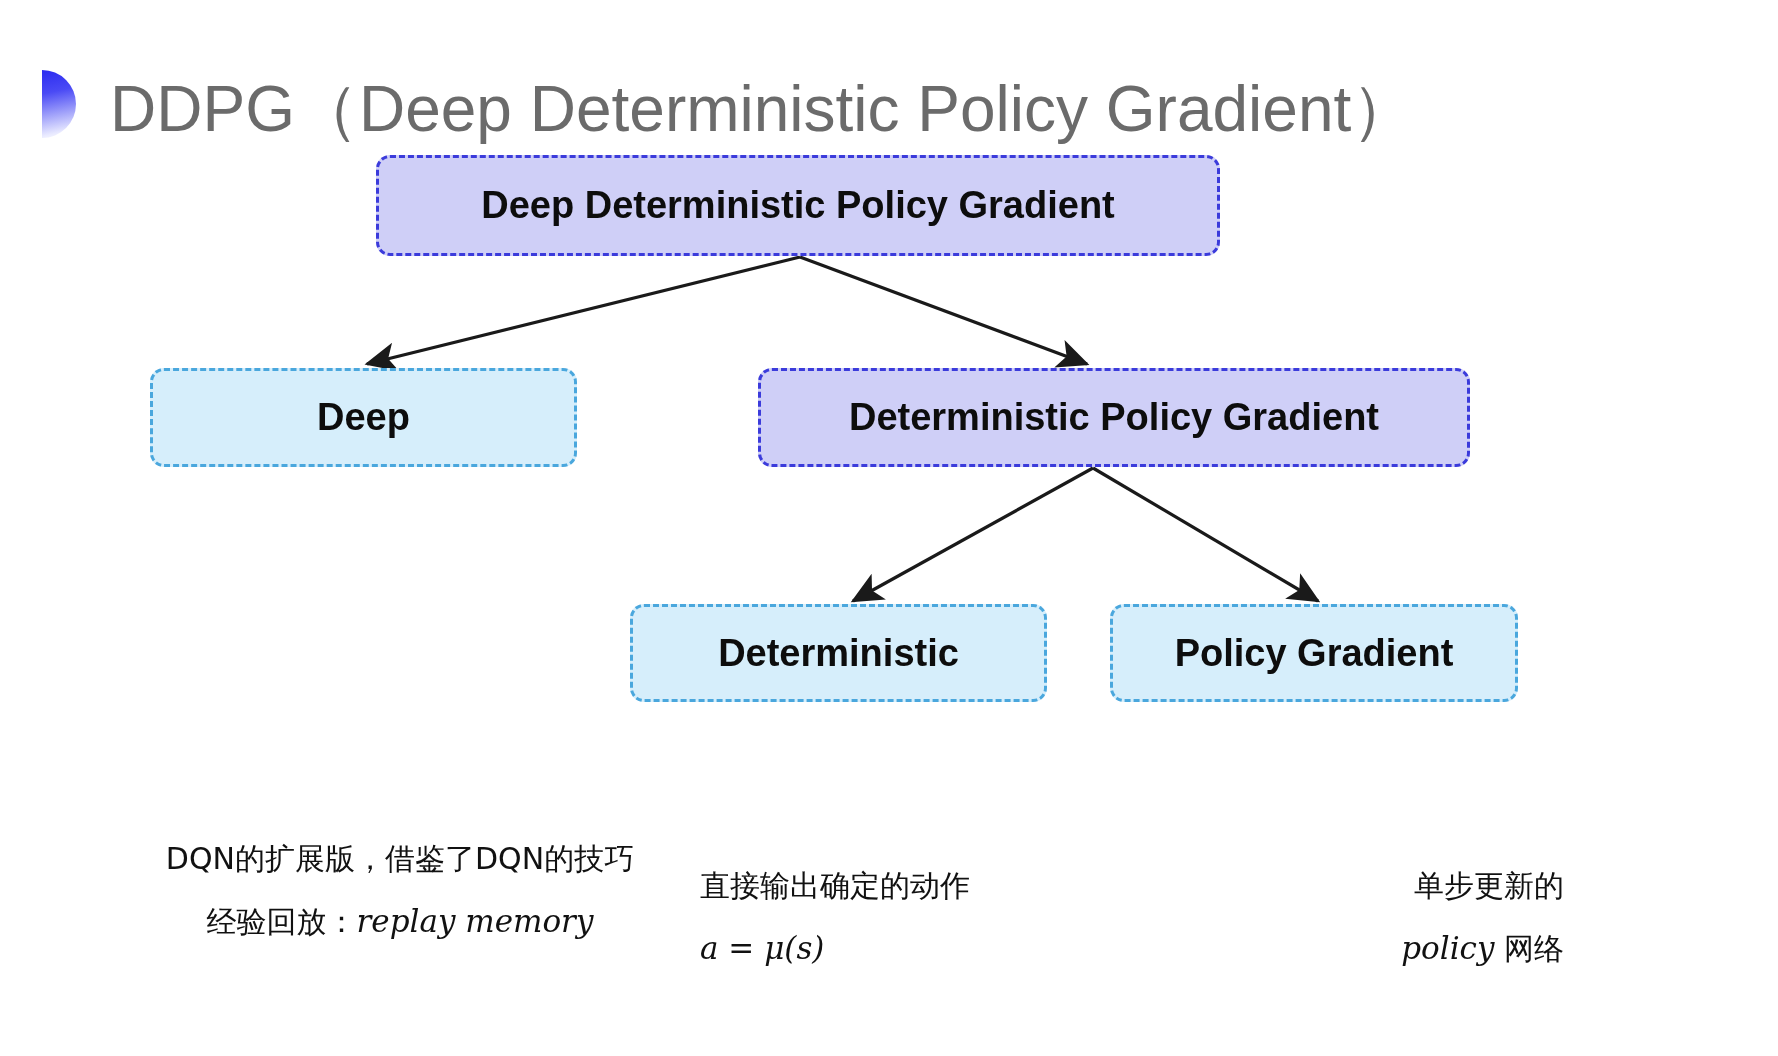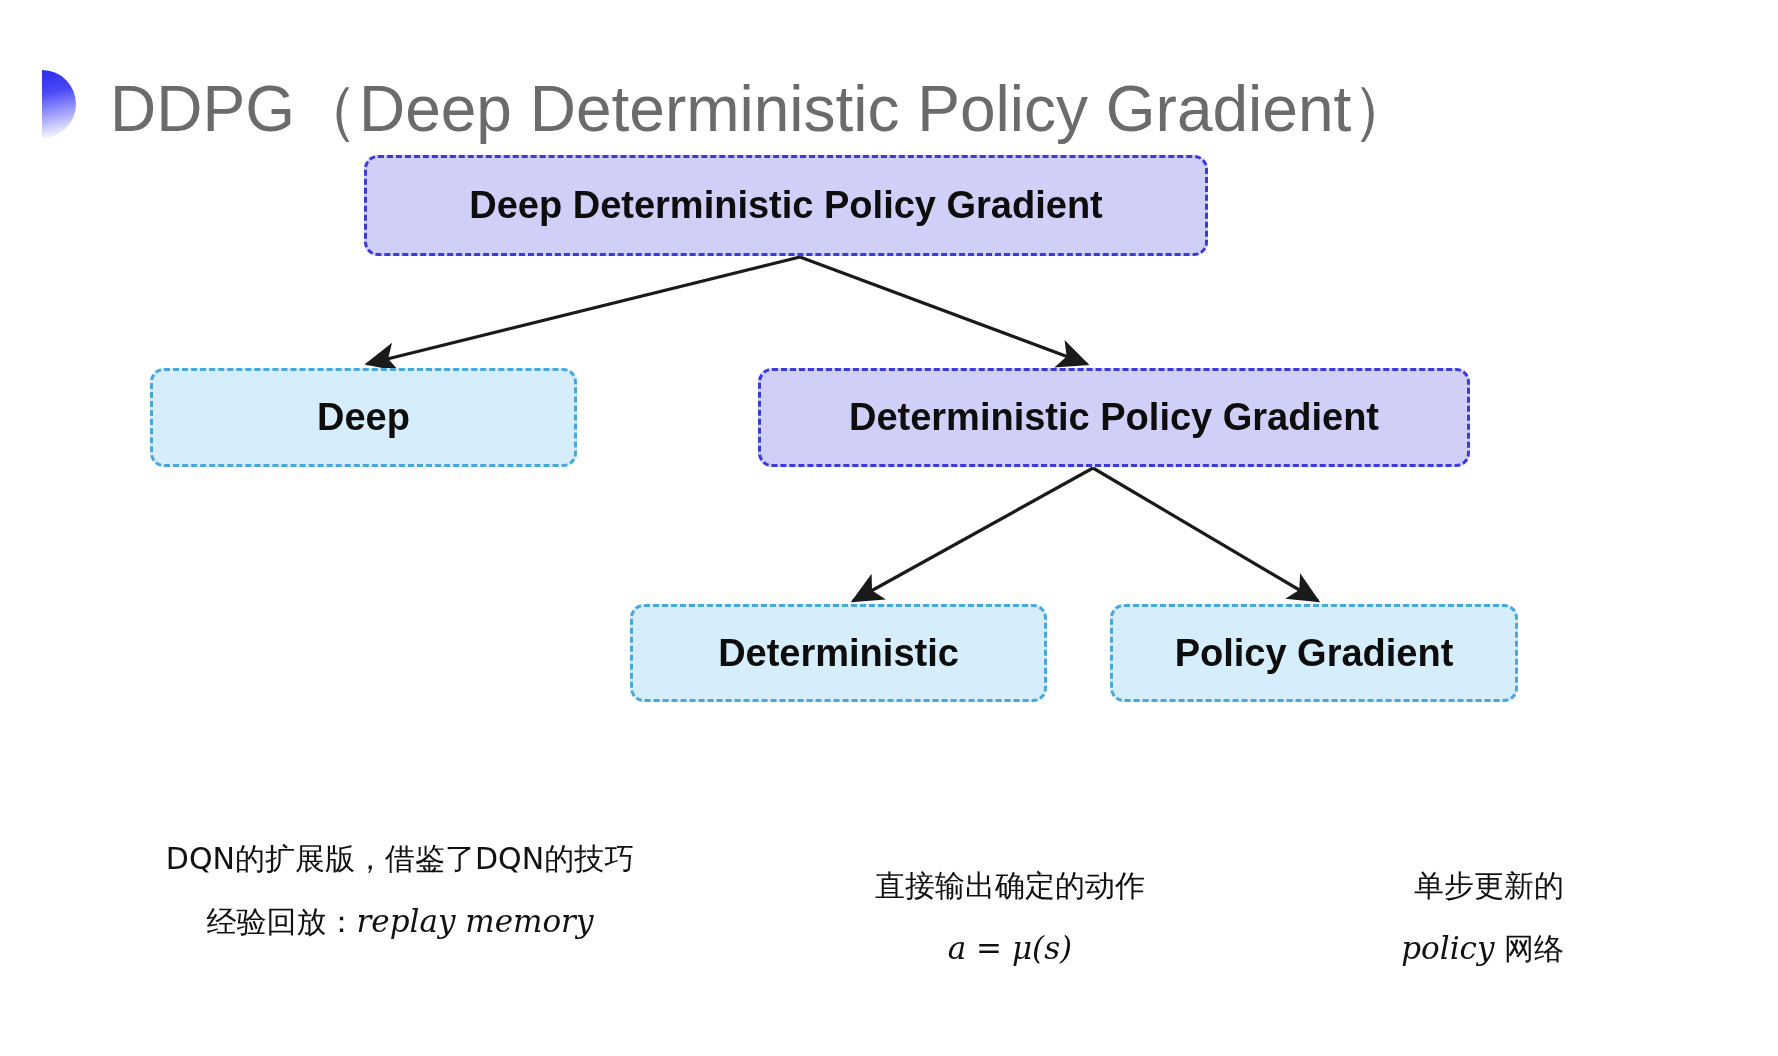--- a/index.html
+++ b/index.html
@@ -67,21 +67,21 @@
   .node.blue {
     background: #d6eefb;
     border: 3px dashed #4aa7dd;
   }
   .node-label {
     display: block;
     width: 100%;
     padding: 0 10px;
   }
 
-  #node-root        { left: 364px;  top: 155px; width: 844px; height: 101px; }
+  #node-root        { left: 376px;  top: 155px; width: 844px; height: 101px; }
   #node-root .node-label        { font-size: 38px; }
 
   #node-deep        { left: 150px;  top: 368px; width: 427px; height: 99px; }
   #node-deep .node-label        { font-size: 38px; }
 
   #node-dpg         { left: 758px;  top: 368px; width: 712px; height: 99px; }
   #node-dpg .node-label         { font-size: 38px; }
 
   #node-det         { left: 630px;  top: 604px; width: 417px; height: 98px; justify-content: center; }
   #node-det .node-label         { font-size: 38px; }
@@ -119,21 +119,21 @@
     text-align: center;
     width: 500px;
   }
   #caption-left .line { display: block; }
   #caption-left .line1 { margin-left: 0px; }
 
   #caption-mid {
     left: 700px;
     top: 855px;
     width: 620px;
-    text-align: center;
+    text-align: left;
   }
   #caption-mid .line { display: block; }
 
   #caption-right {
     left: 1104px;
     top: 855px;
     width: 460px;
     text-align: right;
   }
   #caption-right .line { display: block; }

